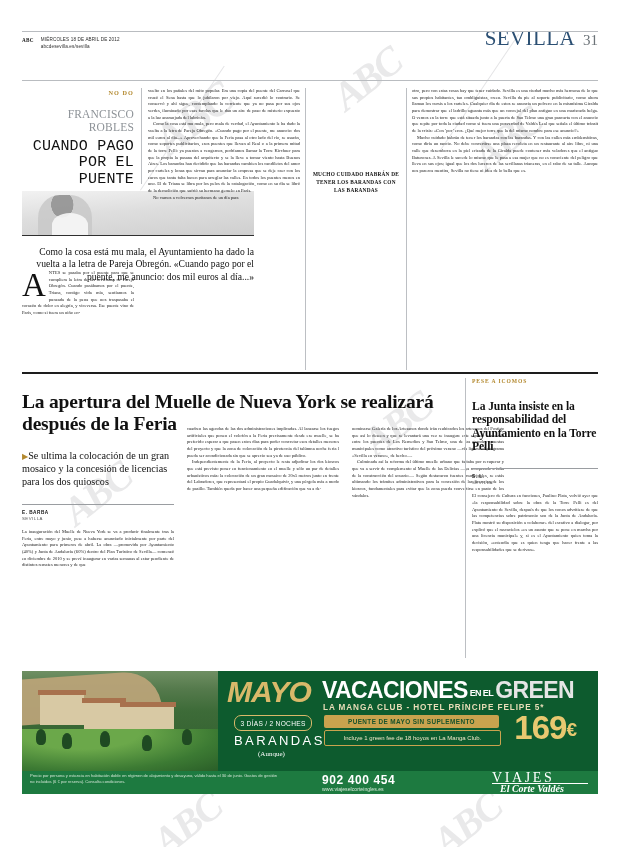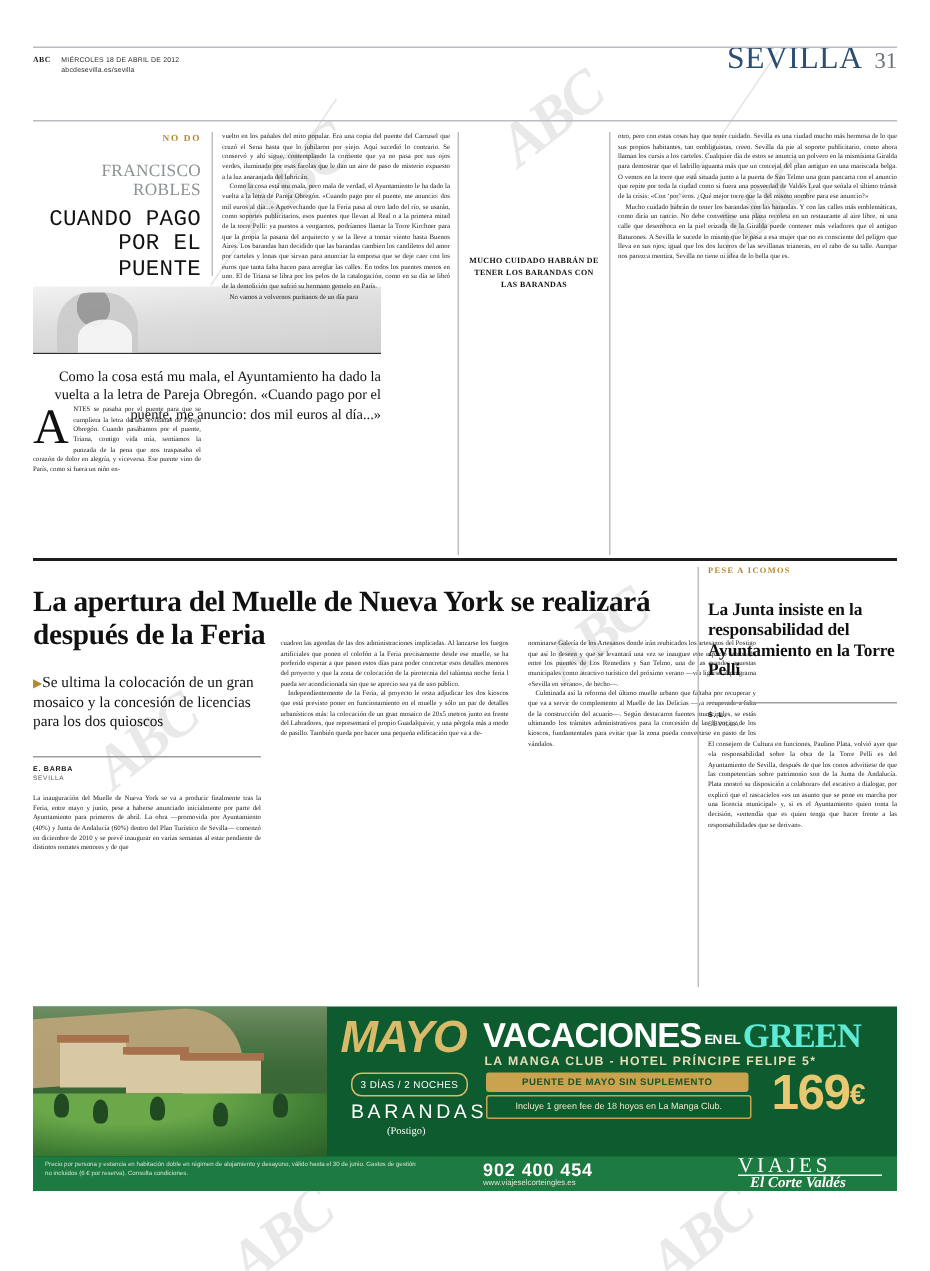--- a/index.html
+++ b/index.html
@@ -91,21 +91,21 @@
   .ph-roof{position:absolute;background:#a8714d;}
   .ph-green{position:absolute;left:0;bottom:0;width:196px;height:42px;
       background:radial-gradient(ellipse at 30% 10%,#6ba84a 0 30%,#3c7a33 70%,#2a5e28 100%);}
   .ph-tree{position:absolute;width:10px;height:16px;background:#1f4a22;border-radius:50% 50% 35% 35%;}
   .ad-green-lower{position:absolute;left:0;top:100px;width:576px;height:23px;background:#1d7a40;}
   .ad-golf{position:absolute;left:205px;top:4px;font-family:"Liberation Sans",sans-serif;
       font-weight:700;font-size:30px;letter-spacing:-1px;color:#d9b96a;font-style:italic;}
   .ad-vac{position:absolute;left:300px;top:6px;font-family:"Liberation Sans",sans-serif;
       font-weight:700;font-size:23px;letter-spacing:-.6px;color:#ffffff;}
   .ad-enel{font-size:9px;vertical-align:2px;margin:0 2px;}
-  .ad-green-w{color:#5eead4;font-family:Liberation Serif, serif;}
+  .ad-green-w{color:#e5e5e5;}
   .ad-club{position:absolute;left:301px;top:32px;font-family:"Liberation Sans",sans-serif;
       font-weight:700;font-size:8.2px;letter-spacing:.9px;color:#e8ddb8;}
   .ad-chip{position:absolute;left:212px;top:44px;width:76px;height:14px;
       border:1px solid #d9b96a;border-radius:7px;color:#ffffff;
       font-family:"Liberation Sans",sans-serif;font-size:6.6px;letter-spacing:.3px;
       display:flex;align-items:center;justify-content:center;}
   .ad-cart{position:absolute;left:212px;top:62px;font-family:"Liberation Sans",sans-serif;
       font-size:13px;letter-spacing:2.4px;color:#ffffff;}
   .ad-murcia{position:absolute;left:236px;top:79px;font-family:"Liberation Serif",serif;
       font-size:7px;color:#ffffff;}
@@ -264,21 +264,21 @@
     <div class="ad-white-strip"></div>
     <div class="ad-green-lower"></div>
 
     <div class="ad-golf">MAYO</div>
     <div class="ad-vac">
       <span>VACACIONES</span><span class="ad-enel">EN EL</span><span class="ad-green-w">GREEN</span>
     </div>
     <div class="ad-club">LA MANGA CLUB - HOTEL PRÍNCIPE FELIPE 5*</div>
     <div class="ad-chip">3 DÍAS / 2 NOCHES</div>
     <div class="ad-cart">BARANDAS</div>
-    <div class="ad-murcia">(Postigo)</div>
+    <div class="ad-murcia">(Aunque)</div>
     <div class="ad-promo">PUENTE DE MAYO SIN SUPLEMENTO</div>
     <div class="ad-promo2">Incluye 1 green fee de 18 hoyos en La Manga Club.</div>
     <div class="ad-price">
       <span>169</span><span class="eur">€</span>
     </div>
     <div class="ad-phone">902 400 454</div>
     <div class="ad-web">www.viajeselcorteingles.es</div>
     <div class="ad-viajes">VIAJES</div>
     <div class="ad-viajes-rule"></div>
     <div class="ad-eci">El Corte Valdés</div>

